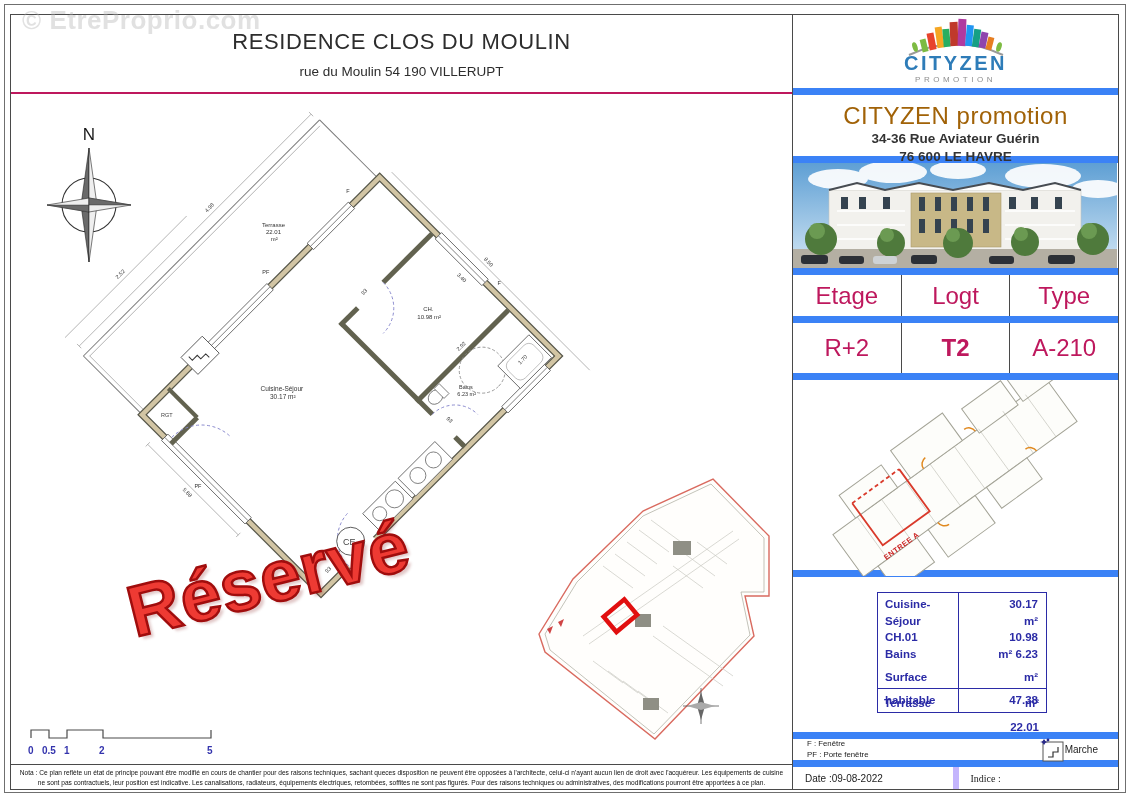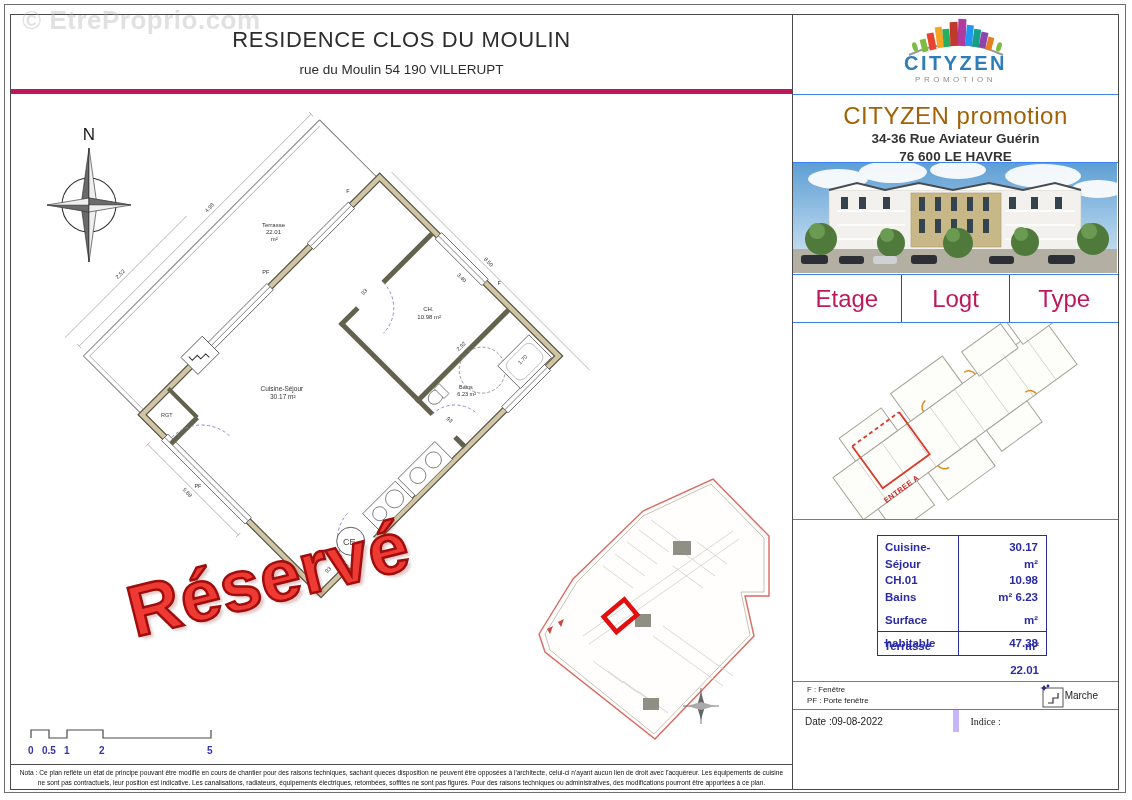--- a/index.html
+++ b/index.html
@@ -1,35 +1,35 @@
 <!DOCTYPE html>
 <html><head>
 <meta charset="utf-8">
 <style>
   html,body{margin:0;padding:0;background:#fff;}
   body{width:1132px;height:800px;position:relative;font-family:"Liberation Sans",sans-serif;color:#222;overflow:hidden;}
   .page-border{position:absolute;left:4px;top:4px;width:1122px;height:789px;border:1px solid #6f6f6f;box-sizing:border-box;}
 
   
   .left-col{position:absolute;left:10px;top:14px;width:783px;height:776px;border:1px solid #4a4a4a;box-sizing:border-box;background:#fff;}
-  .title-block{height:79px;border-bottom:5px solid #be185d;box-sizing:border-box;display:flex;flex-direction:column;align-items:center;justify-content:center;gap:9px;}
+  .title-block{height:79px;border-bottom:2px solid #be185d;box-sizing:border-box;display:flex;flex-direction:column;align-items:center;justify-content:center;gap:9px;}
   .doc-title{font-size:22px;color:#2d2d2d;letter-spacing:.6px;font-weight:500;}
   .doc-subtitle{font-size:13.5px;color:#2d2d2d;}
   .watermark{position:absolute;left:22px;top:5px;font-size:26px;font-weight:bold;color:rgba(175,175,175,.38);letter-spacing:.5px;z-index:30;}
 
   .plan-area{position:relative;height:670px;box-sizing:border-box;}
   .nota{height:25px;border-top:1px solid #4a4a4a;box-sizing:border-box;text-align:center;font-size:6.6px;line-height:1.5;color:#111;padding-top:3px;}
 
   .stamp{position:absolute;left:118px;top:478px;z-index:20;transform:rotate(-14deg);transform-origin:left center;
          font-size:72px;font-weight:800;letter-spacing:1px;color:#ee3a33;
          -webkit-text-stroke:2.5px #a00d0d;text-shadow:3px 4px 3px rgba(120,0,0,.22);}
 
   
   .right-col{position:absolute;left:793px;top:14px;width:326px;height:776px;border:1px solid #4a4a4a;border-left:none;box-sizing:border-box;background:#fff;}
-  .sec{border-bottom:1px solid #3b82f6;box-sizing:border-box;position:relative;}
+  .sec{border-bottom:7px solid #3b82f6;box-sizing:border-box;position:relative;}
   .logo-box{height:80px;display:flex;flex-direction:column;align-items:center;justify-content:flex-start;padding-top:2px;}
   .logo-name{font-size:20px;font-weight:bold;color:#2e7cb8;letter-spacing:2.5px;line-height:1;margin-top:-6px;}
   .logo-sub{font-size:8px;color:#8f8f8f;letter-spacing:3.5px;margin-top:2px;}
   .address-box{height:68px;text-align:center;padding-top:7px;}
   .company-name{font-size:24px;color:#a16207;letter-spacing:.5px;}
   .company-line{font-size:13.5px;font-weight:bold;color:#333;line-height:1.3;}
   .photo-box{height:112px;overflow:hidden;}
   .info-row{display:flex;height:48px;}
   .info-row.values{height:57px;}
   .info-cell{flex:1;border-right:1px solid #4a4a4a;box-sizing:border-box;display:flex;align-items:center;justify-content:center;font-size:24px;color:#be185d;}
@@ -365,20 +365,25 @@
         <rect x="255" y="92" width="27" height="9" rx="3"></rect>
       </g>
       <rect x="80" y="93" width="24" height="8" rx="3" fill="#ced2d5"></rect>
     </svg>
   </div>
 
   <div class="sec info-row">
     <div class="info-cell">Etage</div>
     <div class="info-cell">Logt</div>
     <div class="info-cell">Type</div>
+  </div>
+  <div class="sec info-row values">
+    <div class="info-cell">R+2</div>
+    <div class="info-cell bold">T2</div>
+    <div class="info-cell">A-210</div>
   </div>
 
   <div class="sec keyplan-box">
     <svg width="324" height="196" viewBox="0 0 324 196">
       <g transform="rotate(-36 162 98)" fill="#fdfdfa" stroke="#a3a396" stroke-width="1">
         <rect x="30" y="72" width="264" height="52"></rect>
         <rect x="58" y="44" width="52" height="28"></rect>
         <rect x="126" y="38" width="64" height="34"></rect>
         <rect x="208" y="46" width="48" height="30"></rect>
         <rect x="262" y="28" width="44" height="48"></rect>

